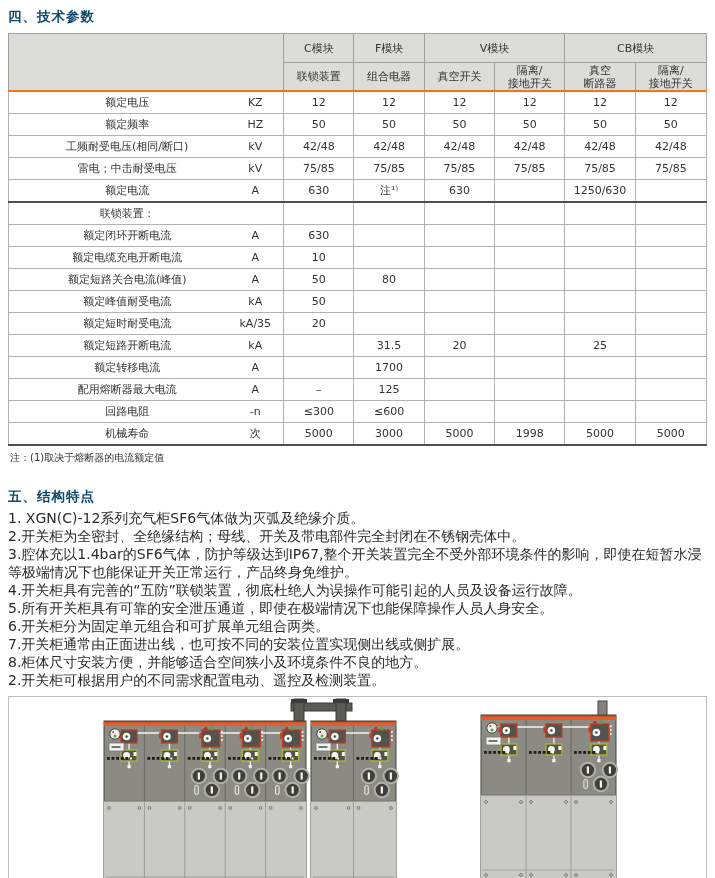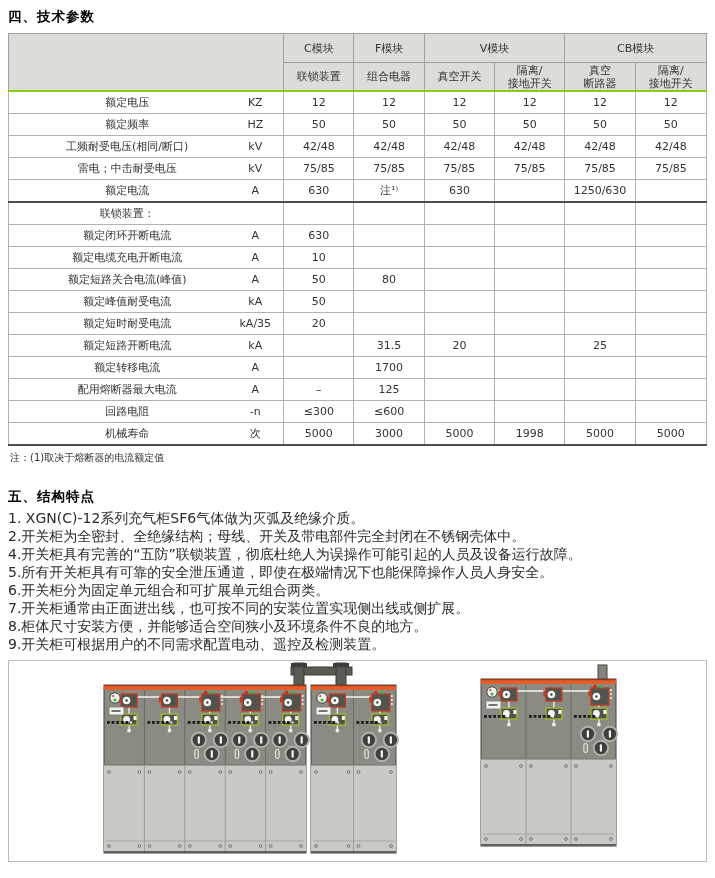--- a/index.html
+++ b/index.html
@@ -1,22 +1,22 @@
 <!DOCTYPE html>
 <html><head>
 <meta charset="utf-8">
 <style>
   html,body{margin:0;padding:0;background:#ffffff;overflow:hidden;}
   body{width:715px;height:878px;font-family:"DejaVu Sans","Liberation Sans",sans-serif;color:#333;}
   .page{padding:0 8px;width:699px;}
-  .h-blue{color:#000000;font-weight:bold;font-size:13.5px;margin:8px 0 7px 0;letter-spacing:1px;}
+  .h-blue{color:#0c4a6e;font-weight:bold;font-size:13.5px;margin:8px 0 7px 0;letter-spacing:1px;}
   .h2{margin:23px 0 3px 0;}
   table.params{border-collapse:collapse;table-layout:fixed;width:699px;font-size:11px;color:#333;
     border:1px solid #8f8f8c;border-bottom:2px solid #4e4e4a;}
-  table.params thead{border-bottom:2px solid #84cc16;}
+  table.params thead{border-bottom:2px solid #f97316;}
   table.params th,table.params td{border:1px solid #b2b2af;padding:0 2px;}
   table.params thead th{background:#dcdcd8;font-weight:normal;border-color:#9f9f9c;font-size:11px;}
   table.params thead tr.grp th{height:28px;}
   table.params thead tr.sub th{height:27px;line-height:13px;white-space:pre-line;}
   table.params td{height:21px;text-align:center;}
   table.params td.name{text-align:center;padding-left:20px;border-right:none;}
   table.params td.unit{border-left:none;}
   table.params tr.heavy{border-bottom:2px solid #4e4e4a;}
   .note{font-size:10px;color:#333;margin:5px 0 0 2px;}
   .features{margin-top:2px;font-size:14px;line-height:18px;color:#2b2b2b;}
@@ -225,26 +225,27 @@
       </tbody>
   </table>
 
   <div class="note">注：(1)取决于熔断器的电流额定值</div>
 
   <div class="h-blue h2">五、结构特点</div>
 
   <div class="features" id="features">
       <div>1. XGN(C)-12系列充气柜SF6气体做为灭弧及绝缘介质。</div>
       <div>2.开关柜为全密封、全绝缘结构；母线、开关及带电部件完全封闭在不锈钢壳体中。</div>
+      <div>3.腔体充以1.4bar的SF6气体，防护等级达到IP67,整个开关装置完全不受外部环境条件的影响，即使在短暂水浸等极端情况下也能保证开关正常运行，产品终身免维护。</div>
       <div>4.开关柜具有完善的“五防”联锁装置，彻底杜绝人为误操作可能引起的人员及设备运行故障。</div>
       <div>5.所有开关柜具有可靠的安全泄压通道，即使在极端情况下也能保障操作人员人身安全。</div>
       <div>6.开关柜分为固定单元组合和可扩展单元组合两类。</div>
       <div>7.开关柜通常由正面进出线，也可按不同的安装位置实现侧出线或侧扩展。</div>
       <div>8.柜体尺寸安装方便，并能够适合空间狭小及环境条件不良的地方。</div>
-      <div>9.开关柜可根据用户的不同需求配置电动、遥控及检测装置。</div>
+      <div>2.开关柜可根据用户的不同需求配置电动、遥控及检测装置。</div>
     </div>
 
   <div class="figure-frame">
     <svg id="figure-svg" width="697" height="200" viewBox="0 0 697 200">
         <g>
           <rect x="282" y="6" width="61" height="8" fill="#5b5b54" stroke="#3c3c38" stroke-width="1"></rect>
           <rect x="285" y="2" width="10" height="22" fill="#5b5b54" stroke="#3c3c38" stroke-width="1"></rect>
           <rect x="327" y="2" width="10" height="22" fill="#5b5b54" stroke="#3c3c38" stroke-width="1"></rect>
           <rect x="282" y="2" width="16" height="4" fill="#3c3c38"></rect>
           <rect x="324" y="2" width="16" height="4" fill="#3c3c38"></rect>

